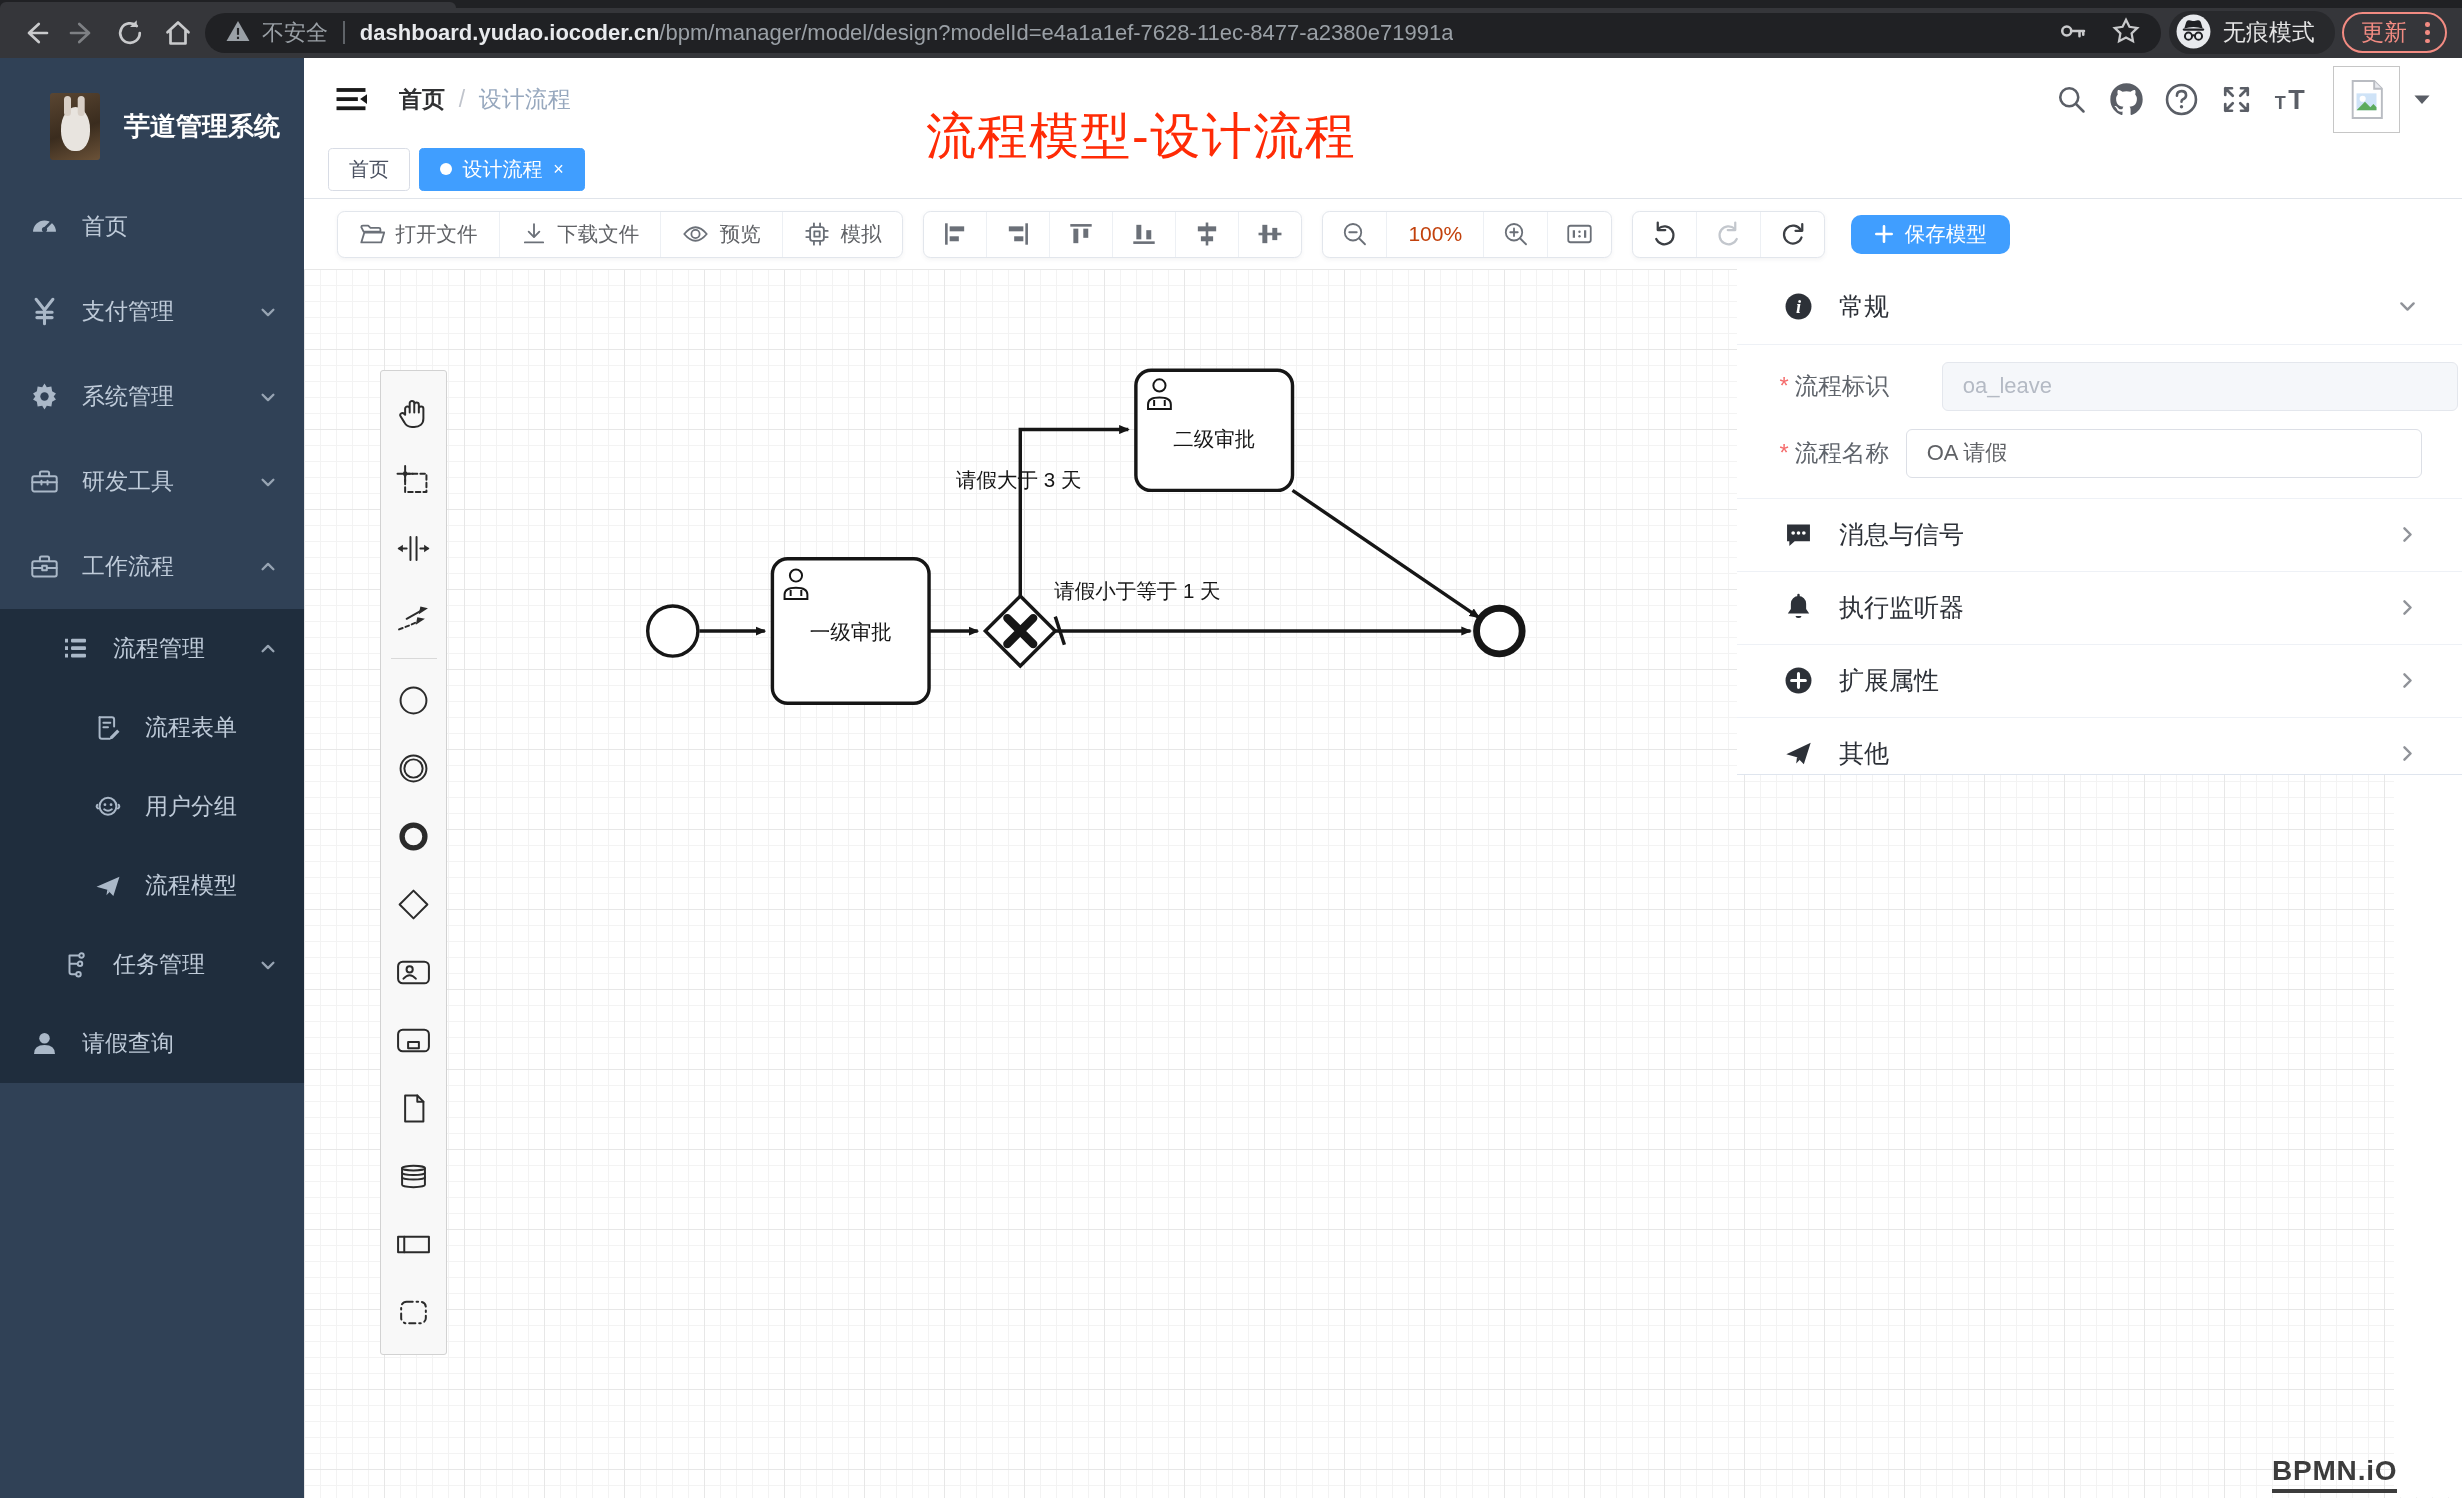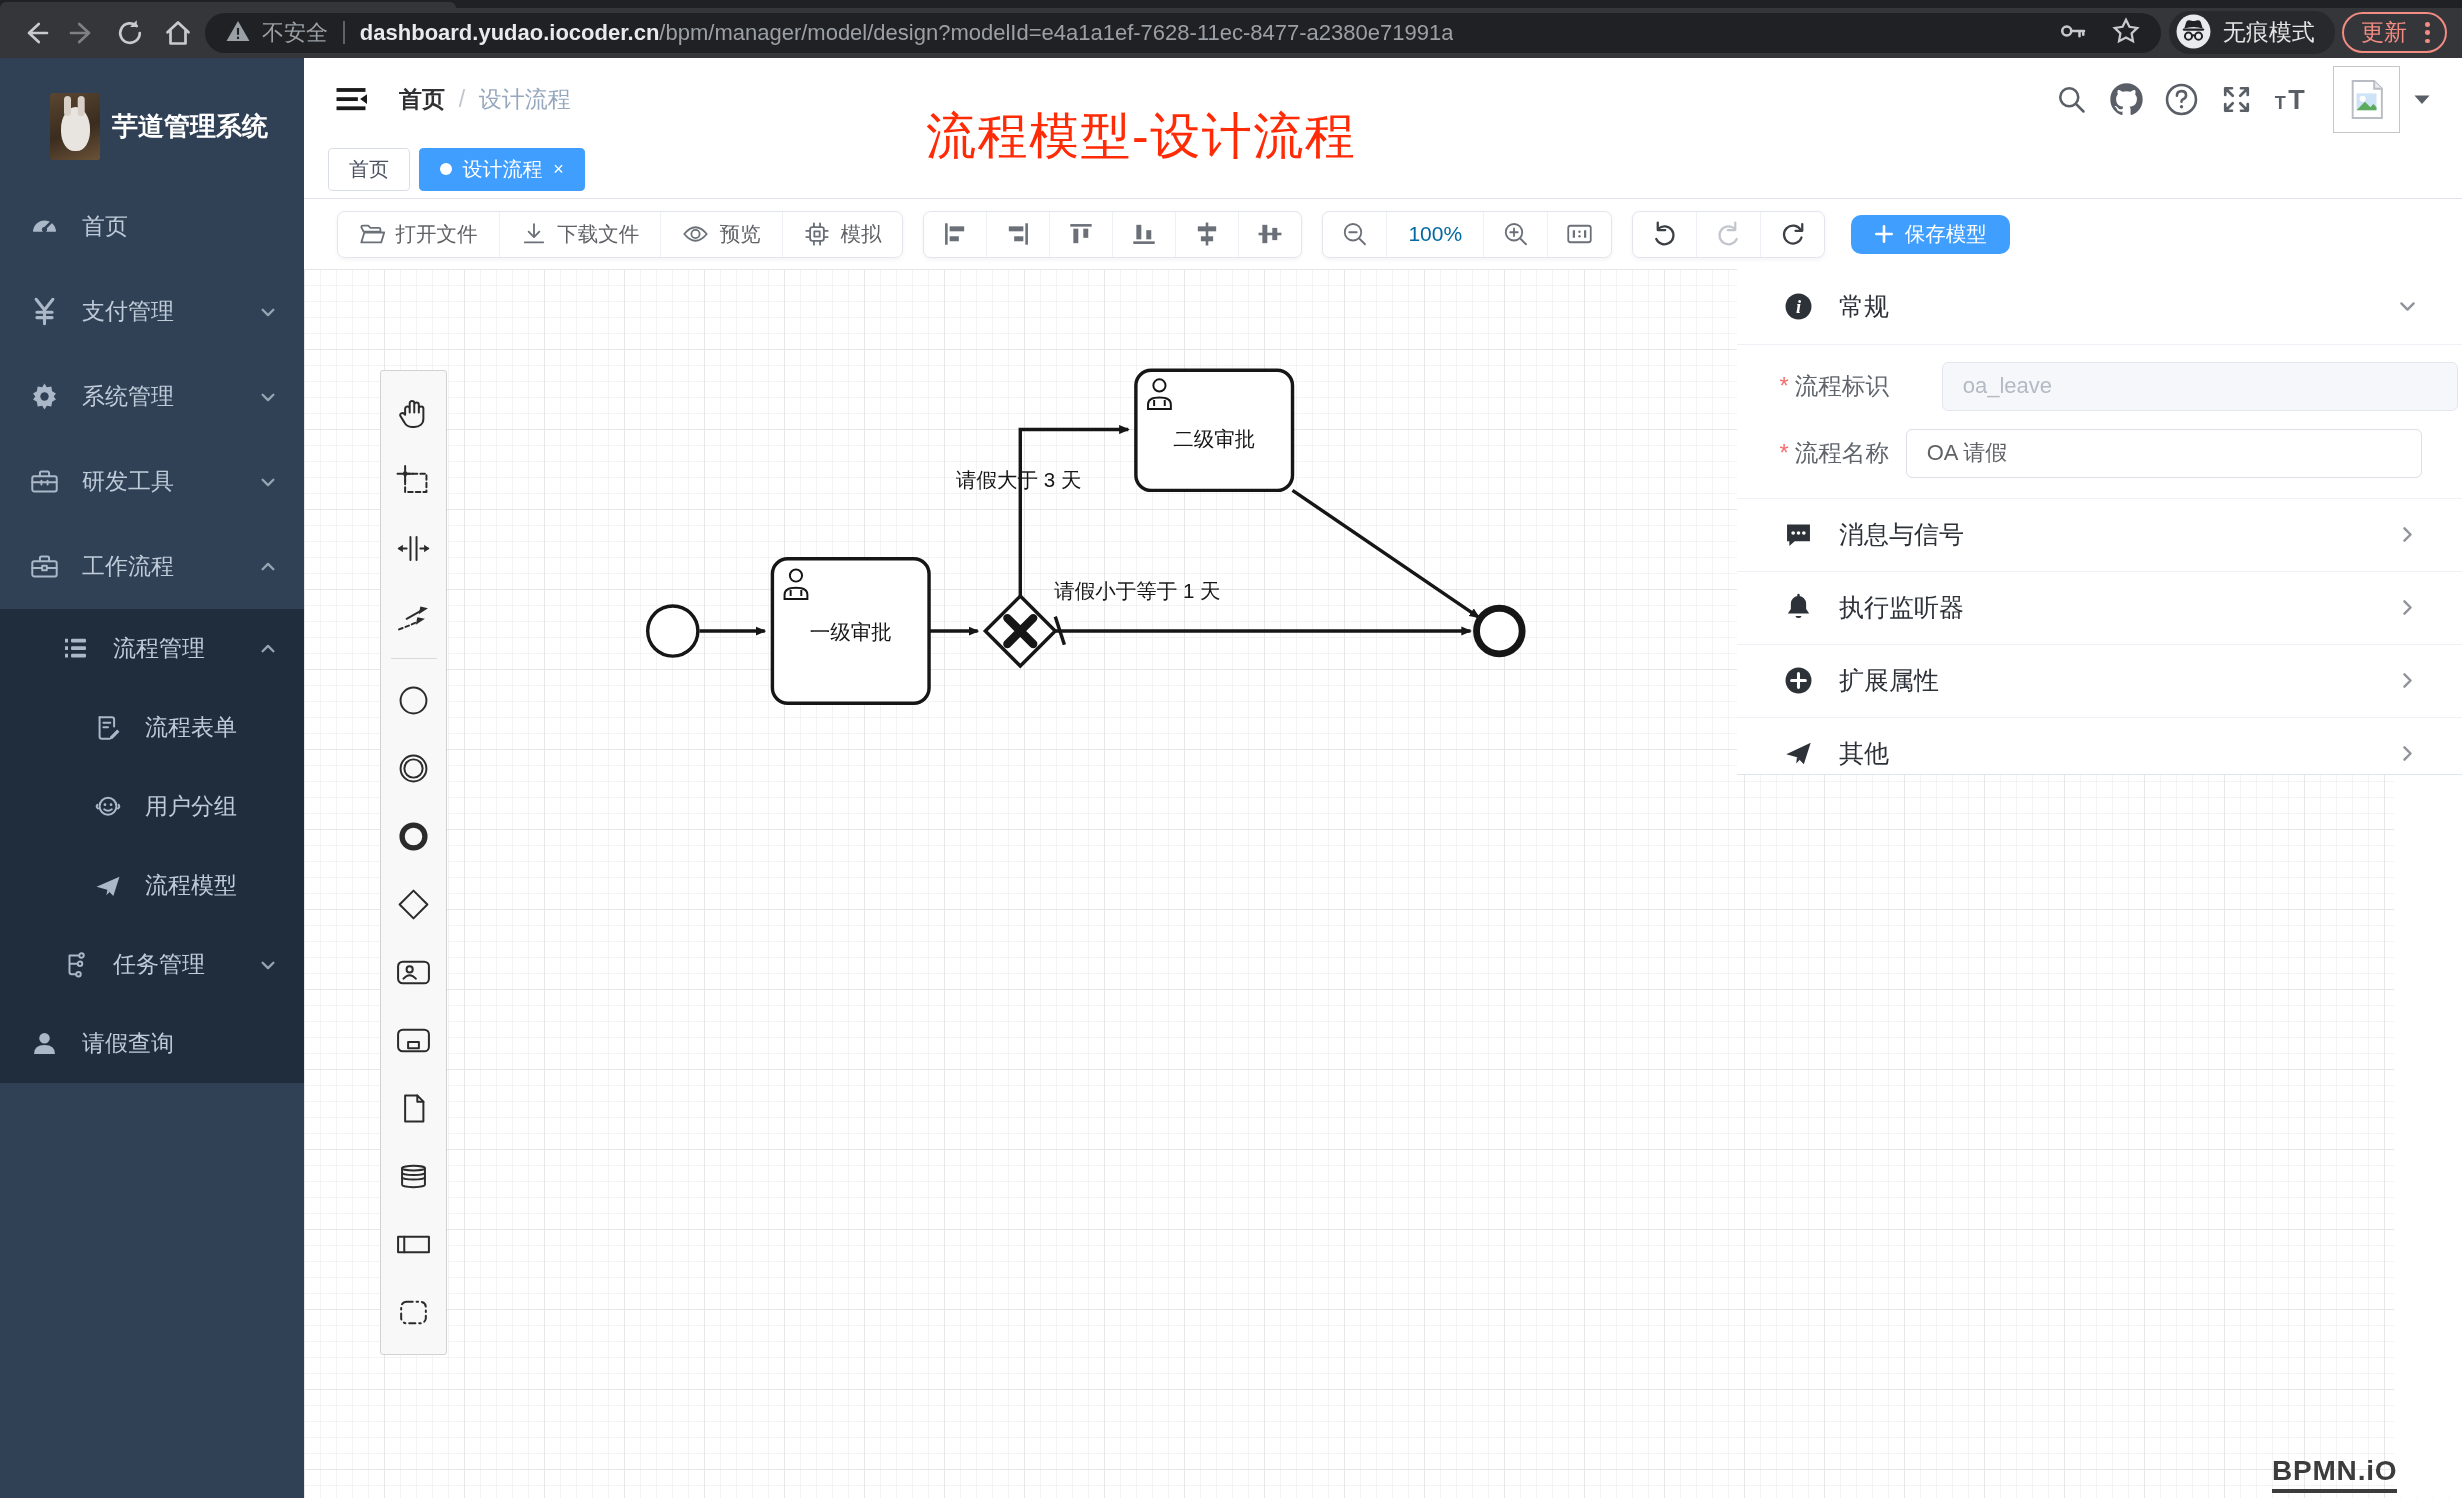--- a/index.html
+++ b/index.html
@@ -27,21 +27,21 @@
   .update-label { color:#f28b82; font-size:23px; white-space:nowrap; }
   .kebab { display:flex; flex-direction:column; gap:3.8px; padding:0 4.6px; }
   .kebab i { width:4.6px; height:4.6px; border-radius:50%; background:#f28b82; display:block; }
 
   
   .sidebar { position:absolute; left:0; top:58px; width:304px; height:1440px; background:#304156; color:#bfcbd9; }
   .logo-row { display:flex; align-items:center; padding:35px 0 0 50px; }
   .logo-img { width:50px; height:67px; border-radius:3px; background:linear-gradient(160deg,#5a4632 0%, #3a2c1e 55%, #6b5238 100%); position:relative; overflow:hidden; flex:0 0 auto;}
   .logo-img::after { content:""; position:absolute; left:10.6px; top:13.7px; width:29px; height:44px; border-radius:50% 50% 45% 45%; background:#e8e4df; }
   .logo-img::before { content:""; position:absolute; left:13.7px; top:3px; width:7.6px; height:20px; border-radius:4.6px; background:#d8cfc6; box-shadow:13.7px 0 0 #d8cfc6; z-index:1;}
-  .app-title { margin-left:12px; font-size:26px; font-weight:bold; color:#fff; white-space:nowrap; }
+  .app-title { margin-left:24px; font-size:26px; font-weight:bold; color:#fff; white-space:nowrap; }
   .menu { margin-top:24px; }
   .mi { height:85px; display:flex; align-items:center; padding:0 26px 0 30px; font-size:23px; color:#bfcbd9; cursor:pointer; }
   .mi .ic { width:29px; height:29px; margin-right:23px; display:flex; align-items:center; justify-content:center; flex:0 0 auto; }
   .mi .lbl { white-space:nowrap; }
   .mi .chev { margin-left:auto; display:flex; }
   .sub-wrap { background:#1f2d3d; }
   .mi.l2 { height:79px; padding-left:61px; }
   .mi.l3 { height:79px; padding-left:93px; }
   .icon-stroke { stroke:#aab8c8; fill:none; stroke-width:2.6; stroke-linecap:round; stroke-linejoin:round; }
   .icon-fill { fill:#aab8c8; }
@@ -68,21 +68,21 @@
   
   .annotation { position:absolute; left:926px; top:103px; font-size:50px; font-weight:500; color:#ff2b06; letter-spacing:1.5px; z-index:40; white-space:nowrap; }
 
   
   .toolbar { position:absolute; left:304px; top:199px; width:2158px; height:70px; background:#fff; display:flex; align-items:center; padding:0 33px; }
   .tgroup { display:flex; align-items:stretch; height:47px; border:1.5px solid #e2e6ec; border-radius:7.6px; background:#fff; overflow:hidden; box-shadow:0 1.5px 4.6px rgba(60,70,90,.06); margin-right:20px; flex:0 0 auto;}
   .tbtn { display:flex; align-items:center; gap:10.6px; padding:0 21px; font-size:20.5px; color:#606266; border-left:1.5px solid #edf0f4; cursor:pointer; white-space:nowrap; }
   .tbtn:first-child { border-left:none; }
   .tbtn.iconly { padding:0 18px; }
   .tbtn svg { display:block; }
-  .zoomtxt { font-size:21px; color:#0369a1; }
+  .zoomtxt { font-size:21px; color:#c2410c; }
   .savebtn { height:39px; background:#409eff; color:#fff; border:none; border-radius:10px; font-size:20.5px; display:flex; align-items:center; gap:10.6px; padding:0 23px; cursor:pointer; margin-left:6px; font-family:inherit; }
   .tool-ic { stroke:#6b7078; fill:none; stroke-width:2.4; stroke-linecap:round; stroke-linejoin:round;}
   .tool-fill { fill:#6b7078; }
 
   
   .canvas { position:absolute; left:304px; top:269px; width:2158px; height:1229px; background-color:#fff;
     background-image:
       linear-gradient(#e7e7e7 0.8px, transparent 0.8px),
       linear-gradient(90deg, #e7e7e7 0.8px, transparent 0.8px),
       linear-gradient(#f3f3f3 0.8px, transparent 0.8px),

